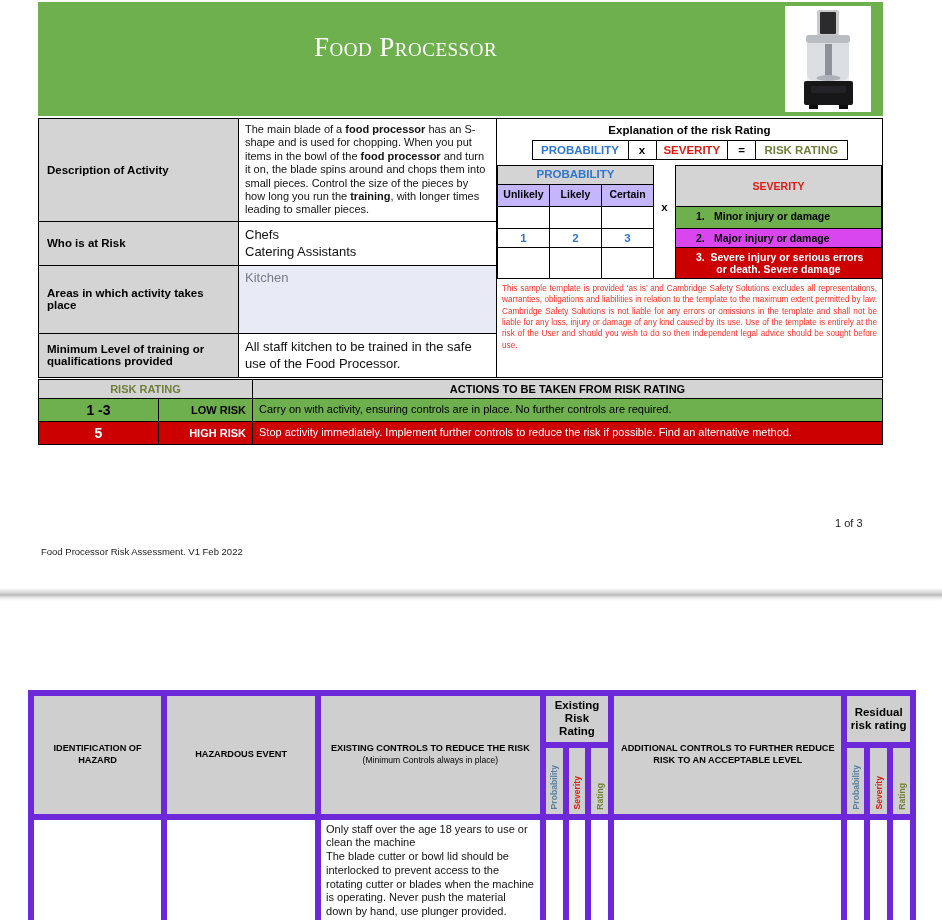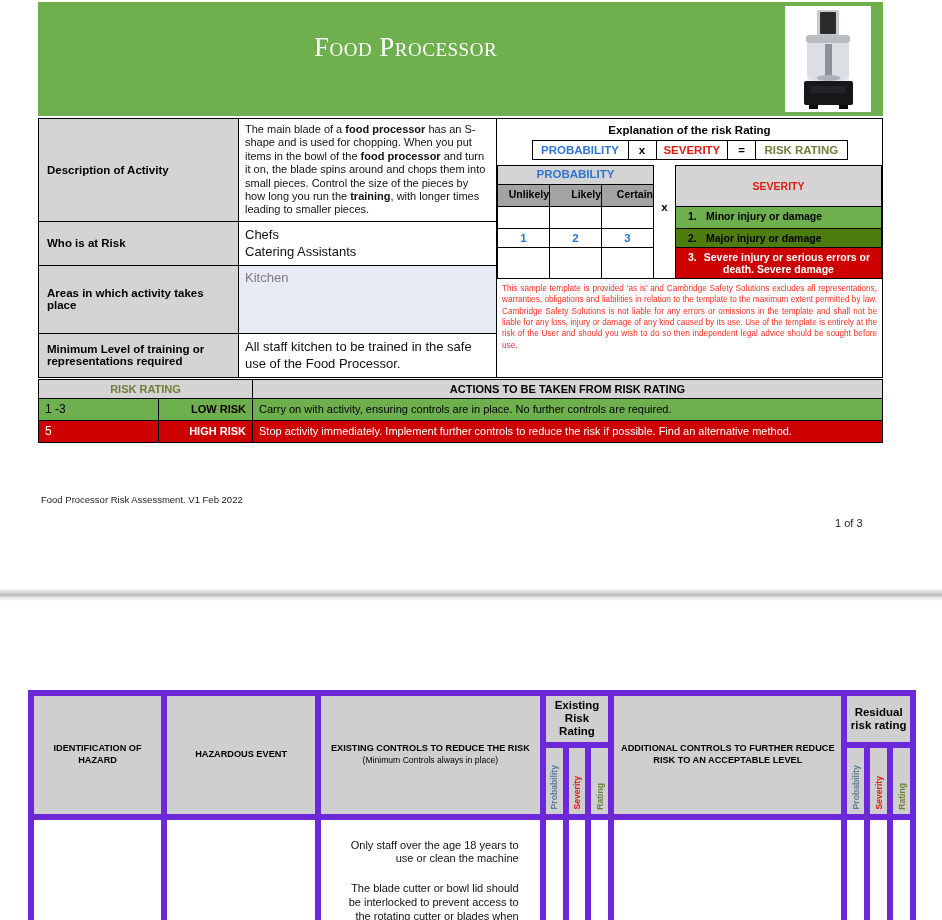--- a/index.html
+++ b/index.html
@@ -96,68 +96,68 @@
   .c-x    { color: #000; }
 
   .matrix { width: 100%; border-collapse: collapse; }
   .matrix td { border: 1px solid #000; padding: 0; }
   .mx-head {
     background: #d4d4d4; text-align: center;
     font-weight: bold; font-size: 11.5px; color: #2E75D4;
     padding: 2px 0 !important;
   }
   .mx-sub {
-    text-align: right; font-weight: bold; font-size: 10.5px;
-    color: #000; padding: 3px 0 !important; background:#a3a3a3;
+    text-align: center; font-weight: bold; font-size: 10.5px;
+    color: #000; padding: 3px 0 !important; background:#c4b5fd;
   }
   .mx-num {
     text-align: center; font-weight: bold; font-size: 11.5px;
     color: #2E75D4; padding: 3px 0 !important; background:#fff;
   }
   .mx-blank { height: 22px; background: #fff; }
   .mx-x {
     text-align: center; font-weight: bold; font-size: 11.5px;
     color:#000; background:#fff; vertical-align: middle !important;
   }
   .sev-head {
     background:#d4d4d4; text-align:center; color:#E01B12;
     font-weight:bold; font-size:10.5px; padding: 14px 0 !important;
   }
-  .sev-row { font-weight: bold; font-size: 10.5px; padding: 3px 4px !important; }
+  .sev-row { font-weight: bold; font-size: 10.5px; padding: 3px 12px !important; }
   .sev-1 { background:#6EAF4E; color:#000; }
-  .sev-2 { background:#4d7c0f; color:#000; }
+  .sev-2 { background:#d946ef; color:#000; }
   .sev-3 { background:#CC0000; color:#ffffff; }
   .sev-n { display:inline-block; width: 26px; padding-left:8px; }
 
   .disclaimer {
     color: #FF2D20;
     font-size: 8.2px;
     line-height: 1.38;
     text-align: justify;
     padding: 4px 5px 5px 5px;
     font-weight: 500;
   }
 
   
   #risk-table { left: 38px; top: 379px; width: 845px; }
   #risk-table td { border: 1px solid #000; padding: 3px 6px; }
   .rr-hdr {
     background:#d4d4d4; text-align:center; font-weight:bold;
     font-size: 11px;
   }
   .rr-hdr.rrc { color: #6F7F39; }
-  .rr-range { text-align:left; font-weight:normal; font-size: 12px; width: 120px; vertical-align: middle !important;}
+  .rr-range { text-align:center; font-weight:bold; font-size: 14px; width: 120px; vertical-align: middle !important;}
   .rr-level { text-align:right; font-weight:bold; font-size: 11px; width: 94px; vertical-align: middle !important;}
   .rr-action { font-size: 11px; line-height: 1.35; vertical-align: top !important; }
   .row-low { background:#6EAF4E; color:#000; }
   .row-med { background:#EE8033; color:#000; }
   .row-high{ background:#CC0000; color:#ffffff; }
 
   .footer-l {
-    position:absolute; left:41px; top:494px;
+    position:absolute; left:41px; top:546px;
     font-size:9.5px; color:#1a1a1a;
   }
   .footer-r {
     position:absolute; left:835px; top:517px;
     font-size:11px; color:#1a1a1a; font-weight:500;
   }
 
   
   #page-sep {
     position:absolute; left:0; top:588px; width:942px; height:13px;
@@ -197,21 +197,21 @@
   }
   .v-prob { color:#5B7F9E; }
   .v-sev  { color:#E01B12; }
   .v-rat  { color:#6F7F39; }
 
   .hz-body {
     background:#ffffff; vertical-align: top !important;
     font-size: 11px; line-height:1.25; color:#111;
     padding: 3px 5px !important; height: 130px;
   }
-  .hz-body p { margin:16px;text-align:right; }
+  .hz-body p { margin:0; }
 </style>
 </head>
 <body>
 
 <div class="page" id="page1">
 
   <div class="hdr">
     <div class="hdr-title">Food Processor</div>
     <div class="hdr-photo">
       <svg width="86" height="106" viewBox="0 0 86 106">
@@ -306,21 +306,21 @@
         <div>Catering Assistants</div>
       </td>
     </tr>
 
     <tr>
       <td class="lbl-cell">Areas in which activity takes place</td>
       <td class="val-cell val-field" style="height:68px">Kitchen</td>
     </tr>
 
     <tr>
-      <td class="lbl-cell">Minimum Level of training or representations required</td>
+      <td class="lbl-cell">Minimum Level of training or qualifications provided</td>
       <td class="val-cell val-cell-lg" style="height:44px">All staff kitchen to be trained in the safe use of the Food Processor.</td>
     </tr>
   </tbody>
     </table>
 
   <table class="tbl" id="risk-table">
     <tbody>
         <tr>
       <td class="rr-hdr rrc" colspan="2" style="width:214px">RISK RATING</td>
       <td class="rr-hdr">ACTIONS TO BE TAKEN FROM RISK RATING</td>

